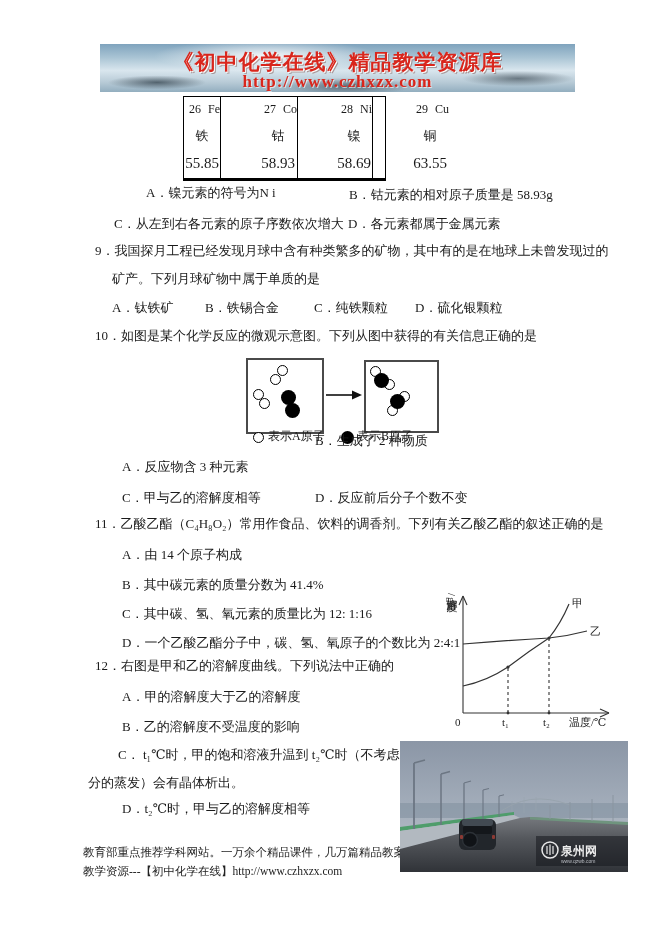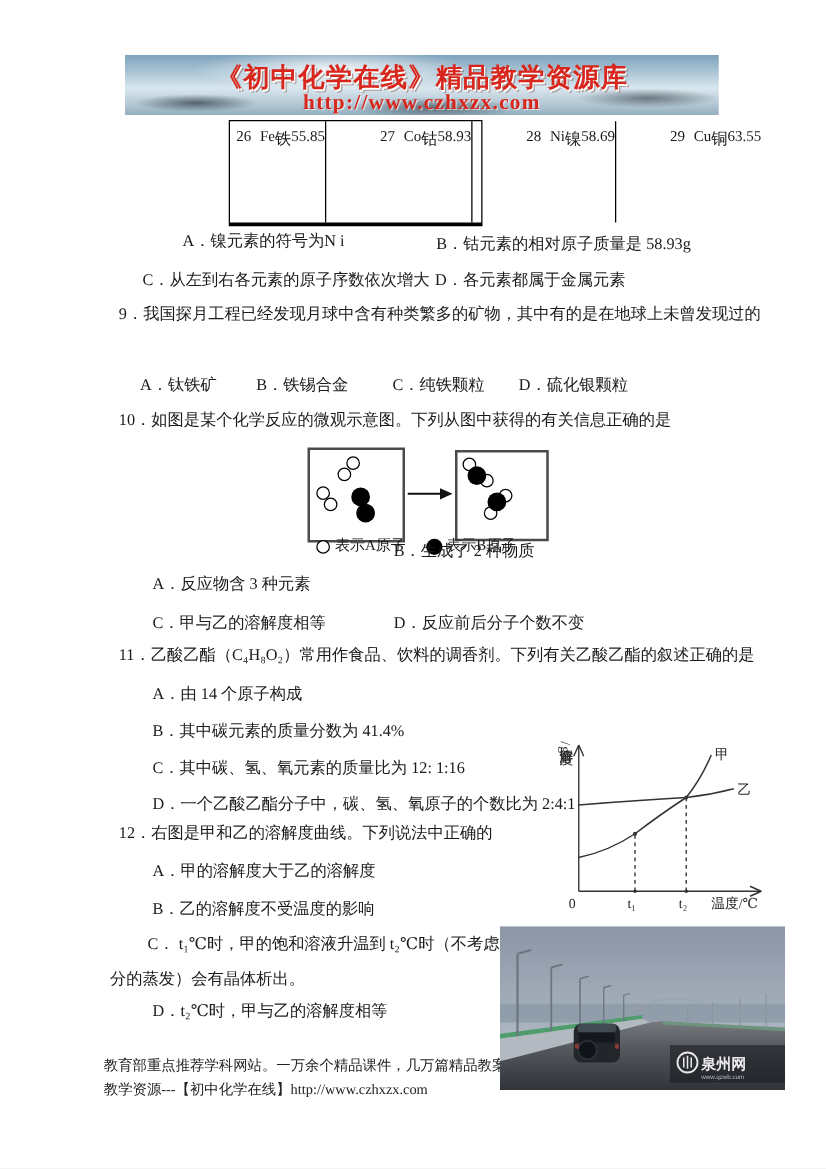--- a/index.html
+++ b/index.html
@@ -27,26 +27,26 @@
   .banner-url{
     position:absolute;left:0;top:28px;width:100%;text-align:center;
     font-size:17px;font-weight:bold;color:#d9261c;letter-spacing:1px;
     text-shadow:1px 1px 0 rgba(255,255,255,.6);
   }
   
   .el-table{
     position:absolute;left:183px;top:96px;width:201px;height:81px;display:flex;
     border:1px solid #000;border-bottom-width:3px;background:#fff;
   }
-  .el-cell{flex:1;display:flex;flex-direction:row;justify-content:space-between;padding:5px 0 6px 0;}
+  .el-cell{flex:1;display:flex;flex-direction:column;justify-content:space-between;padding:5px 0 6px 0;}
   .el-cell + .el-cell{border-left:1px solid #000;padding-left:38px;}
   .el-top{padding-left:5px;font-size:12px;}
   .el-top .sym{margin-left:7px;}
   .el-name{text-align:center;font-size:13px;}
-  .el-mass{text-align:center;font-size:12px;}
+  .el-mass{text-align:center;font-size:15px;}
   
   .mol-box{position:absolute;border:2px solid #4a4a4a;background:#fff;}
   .atom-a{position:absolute;width:11px;height:11px;border-radius:50%;background:#fff;border:1.5px solid #000;box-sizing:border-box;}
   .atom-b{position:absolute;width:15px;height:15px;border-radius:50%;background:#000;}
   .legend-a{position:absolute;width:11px;height:11px;border-radius:50%;border:1.5px solid #000;background:#fff;box-sizing:border-box;}
   .legend-b{position:absolute;width:13px;height:13px;border-radius:50%;background:#000;}
   
   .graph-svg{position:absolute;left:441px;top:586px;}
   .graph-ylabel{
     position:absolute;left:444px;top:590px;height:78px;writing-mode:vertical-rl;
@@ -90,20 +90,21 @@
       <div class="el-mass">63.55</div>
     </div>
   </div>
 
   <span class="t" style="left:114px;top:185px;margin-left:32px;">A．镍元素的符号为N i</span>
   <span class="t" style="left:349px;top:187px;">B．钴元素的相对原子质量是 58.93g</span>
   <span class="t" style="left:114px;top:216px;">C．从左到右各元素的原子序数依次增大</span>
   <span class="t" style="left:348px;top:216px;">D．各元素都属于金属元素</span>
 
   <span class="t" style="left:95px;top:243px;">9．我国探月工程已经发现月球中含有种类繁多的矿物，其中有的是在地球上未曾发现过的</span>
+  <span class="t" style="left:112px;top:271px;">矿产。下列月球矿物中属于单质的是</span>
   <span class="t" style="left:112px;top:300px;">A．钛铁矿</span>
   <span class="t" style="left:205px;top:300px;">B．铁锡合金</span>
   <span class="t" style="left:314px;top:300px;">C．纯铁颗粒</span>
   <span class="t" style="left:415px;top:300px;">D．硫化银颗粒</span>
 
   <span class="t" style="left:95px;top:328px;">10．如图是某个化学反应的微观示意图。下列从图中获得的有关信息正确的是</span>
 
   <div class="mol-box" style="left:246px;top:358px;width:74px;height:72px;">
     <div class="atom-a" style="left:29px;top:5px;"></div>
     <div class="atom-a" style="left:22px;top:14px;"></div>

